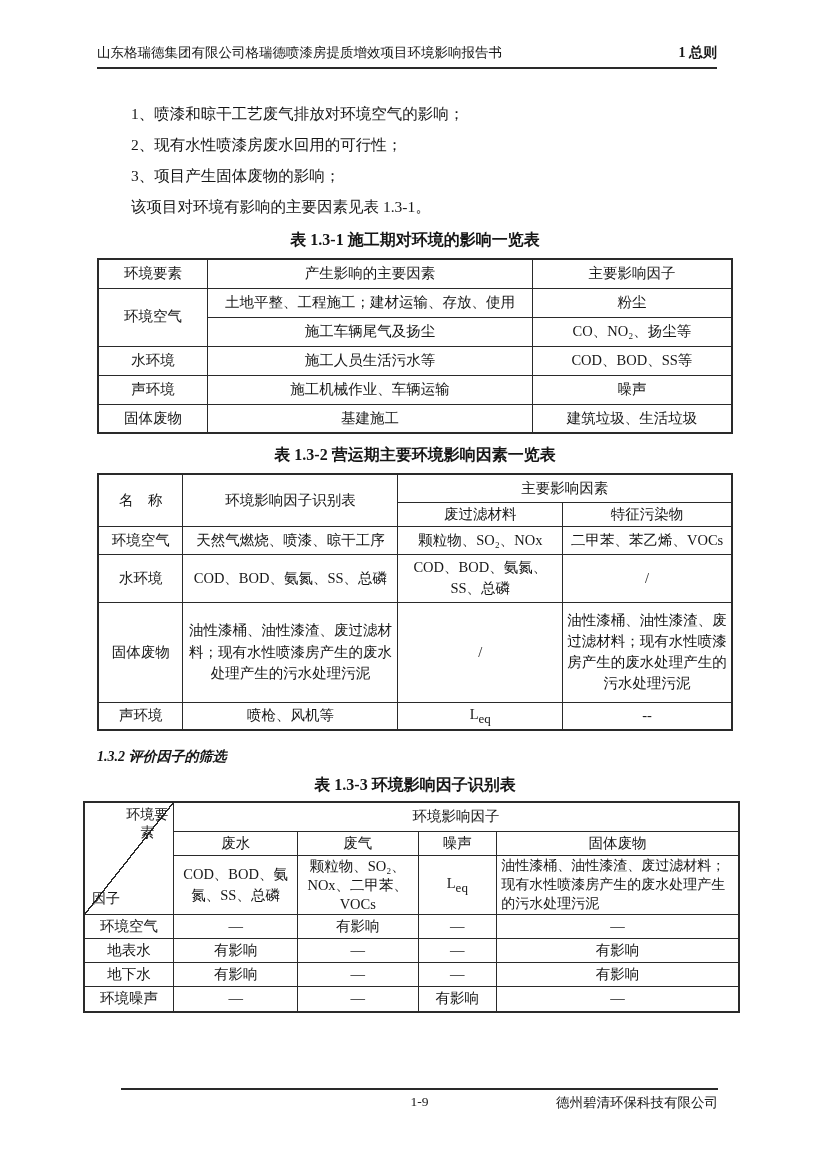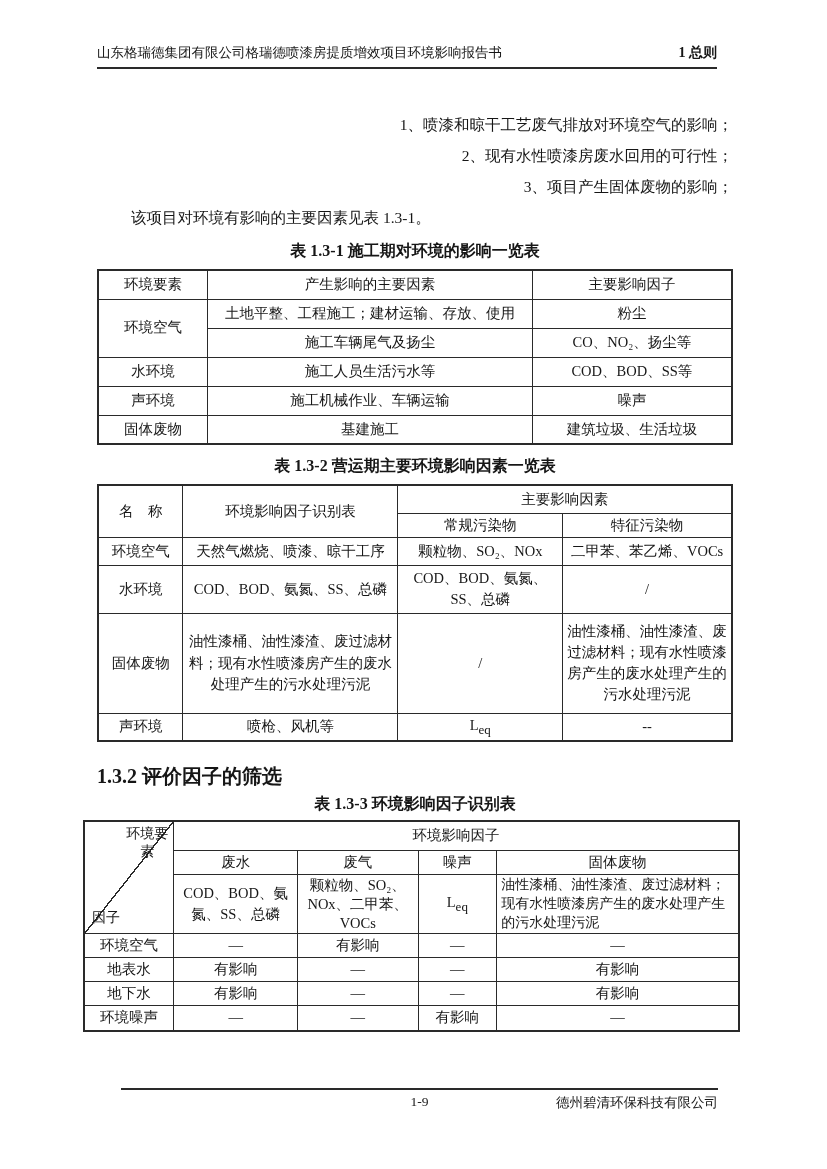--- a/index.html
+++ b/index.html
@@ -18,21 +18,21 @@
     position:absolute; left:97px; top:44px; width:620px;
     display:flex; justify-content:space-between; align-items:flex-end;
     border-bottom:2px solid #2a2a2a; padding-bottom:5px;
     font-size:13.5px;
   }
   .hdr .hdr-right { font-weight:bold; font-size:14px; }
 
   
   .content { position:absolute; left:97px; top:98px; width:636px; }
 
-  p.item { margin:17px 0 11px; text-indent:34px; font-size:15.5px; line-height:20px;text-align:right; }
+  p.item { margin:6px 0 11px; text-indent:34px; font-size:15.5px; line-height:20px; }
   p.item + p.item { margin-top:0; }
   p.lead { margin:0 0 0; text-indent:34px; font-size:15.5px; line-height:20px; }
 
   .tbl-title { margin:13px 0 8px; text-align:center; font-weight:bold; font-size:16px; line-height:20px; }
 
   table { border-collapse:collapse; width:100%; table-layout:fixed; border:2px solid #2a2a2a; }
   td {
     border:1px solid #2a2a2a; text-align:center; vertical-align:middle;
     font-size:14.5px; padding:1px 4px; line-height:1.45;
     overflow:hidden;
@@ -44,21 +44,21 @@
 
   
   .t2 tr.h1 { height:28px; }
   .t2 tr.h2 { height:24px; }
   .t2 tr.r-air { height:28px; }
   .t2 tr.r-water { height:48px; }
   .t2 tr.r-solid { height:100px; }
   .t2 tr.r-noise { height:28px; }
 
   
-  .sec { margin:24px 0 6px; font-weight:bold; font-size:20px; line-height:20px; }
+  .sec { margin:16px 0 6px; font-weight:bold; font-size:14px; line-height:20px;font-style:italic; }
   .para { margin:4px 0 0; font-size:15.5px; line-height:32px; text-indent:34px; }
 
   
   .t3 { width:657px; margin-left:-14px; }
   .t3 tr.h1 { height:29px; }
   .t3 tr.h2 { height:20px; }
   .t3 tr.factors { height:58px; }
   .t3 tr.data { height:22px; }
   .t3 td.solid-factor { text-align:left; font-size:14px; line-height:1.35; }
   .t3 td.exhaust-factor { line-height:1.3; }
@@ -153,21 +153,21 @@
           <col style="width:26%">
           <col style="width:26.7%">
         </colgroup>
       <tbody>
         <tr class="h1">
           <td rowspan="2">名　称</td>
           <td rowspan="2">环境影响因子识别表</td>
           <td colspan="2">主要影响因素</td>
         </tr>
         <tr class="h2">
-          <td>常规污染物</td>
+          <td>废过滤材料</td>
           <td>特征污染物</td>
         </tr>
         <tr class="r-air">
           <td>环境空气</td>
           <td>天然气燃烧、喷漆、晾干工序</td>
           <td>颗粒物、SO₂、NOx</td>
           <td>二甲苯、苯乙烯、VOCs</td>
         </tr>
         <tr class="r-water">
           <td>水环境</td>

